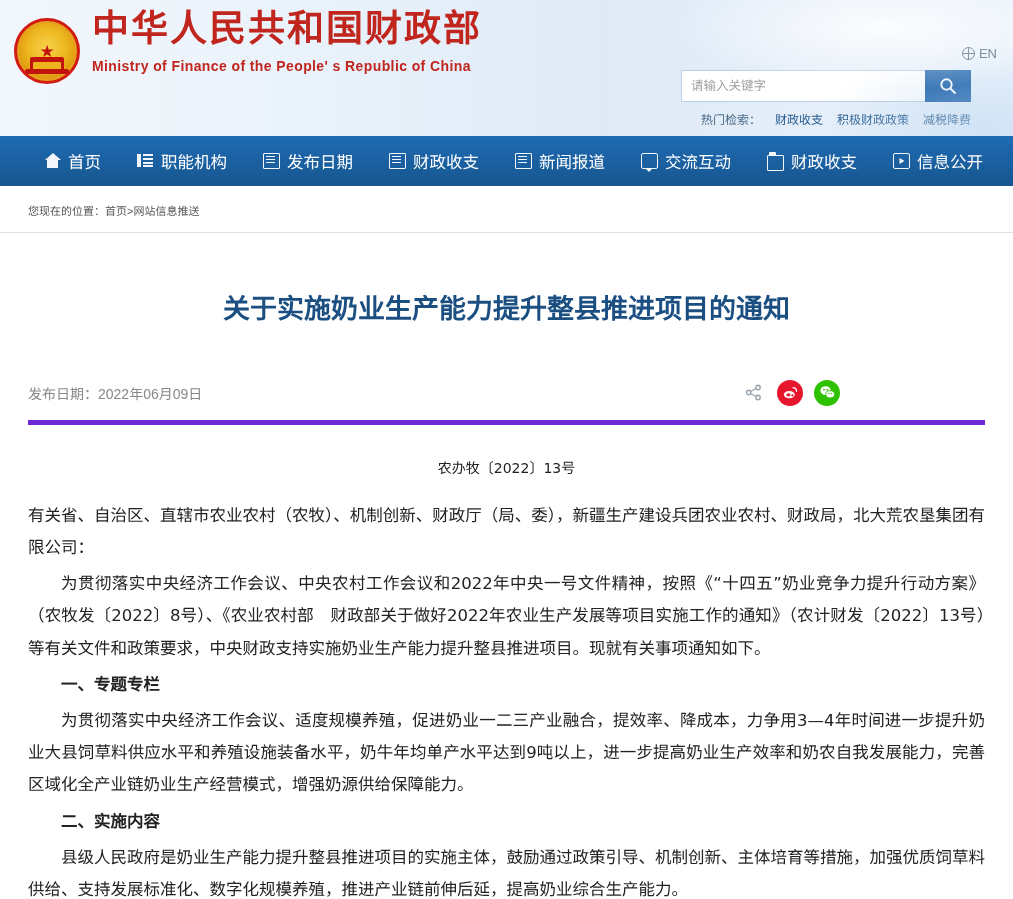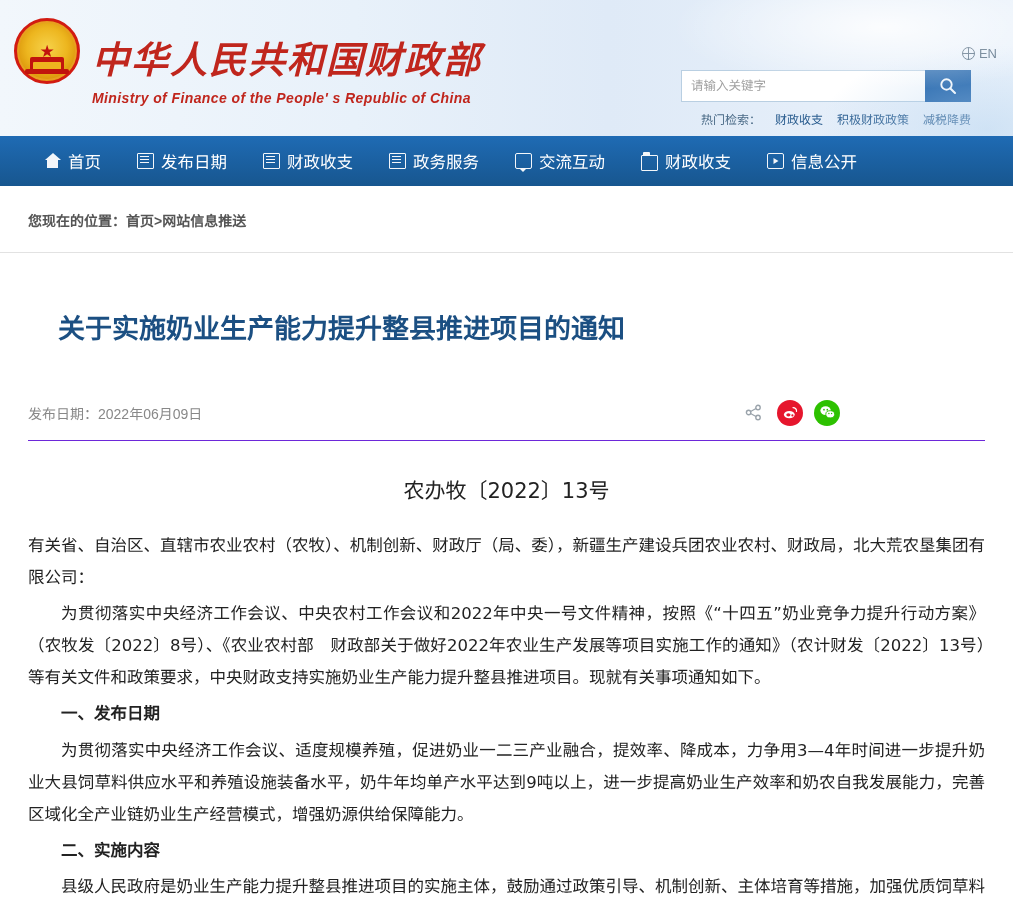--- a/index.html
+++ b/index.html
@@ -73,21 +73,21 @@
   .emblem .base {
     position: absolute;
     left: 50%; bottom: 7px;
     transform: translateX(-50%);
     width: 44px; height: 5px;
     background: #c1140d;
     border-radius: 2px;
   }
   .titleblock {
     position: absolute;
-    left: 92px; top: 40px; font-style: italic;
+    left: 92px; top: 8px;
   }
   .title-cn {
     font-size: 37px;
     font-weight: bold;
     color: #c0261d;
     letter-spacing: 2px;
     line-height: 1.15;
     font-family: "DejaVu Sans", "Liberation Sans", sans-serif;
   }
   .title-en {
@@ -266,49 +266,48 @@
     border-radius: 1px 1px 0 0;
   }
 
   
   .crumb-wrap {
     background: #ffffff;
     border-bottom: 1px solid #e2e2e2;
   }
   .crumb {
     width: 965px;
-    margin: 8px auto;
+    margin: 0 auto;
     padding: 16px 4px 14px 4px;
-    font-size: 14px;
+    font-size: 11px;
     color: #555;
-    font-weight: bold;
   }
   .crumb a { color: #555; text-decoration: none; cursor: pointer; }
 
   
   .article {
     width: 965px;
     margin: 0 auto;
     padding: 0 4px 40px 4px;
   }
   .art-title {
-    text-align: left;
+    text-align: center;
     font-size: 27px;
     font-weight: bold;
     color: #1b4f82;
     line-height: 1.5;
     padding: 38px 30px 8px 30px;
     font-family: "DejaVu Sans", "Liberation Sans", sans-serif;
   }
   .meta {
     display: flex;
     align-items: center;
     justify-content: space-between;
     padding: 24px 0 14px 0;
-    border-bottom: 1px solid #6d28d9;
+    border-bottom: 5px solid #6d28d9;
   }
   .meta-date {
     font-size: 14px;
     color: #888;
   }
   .share {
     display: flex;
     align-items: center;
     gap: 11px;
     padding-right: 145px;
@@ -329,21 +328,21 @@
   .body {
     padding-top: 22px;
     font-size: 16.5px;
     line-height: 1.95;
     color: #222;
     font-family: "DejaVu Sans", "Liberation Sans", sans-serif;
   }
   .docnum {
     text-align: center;
     margin: 8px 0 18px 0;
-    font-size: 21px;
+    font-size: 14px;
     color: #222;
   }
   .body p {
     margin: 0 0 4px 0;
     text-align: justify;
   }
   .indent { text-indent: 2em; }
   .sec-head {
     font-weight: bold;
     text-indent: 2em;
@@ -389,30 +388,34 @@
       <a>减税降费</a>
     </div>
   </div>
 
   <div class="nav">
     <div class="nav-item">
       <span class="ni ni-home"></span>
       <span>首页</span>
     </div>
     <div class="nav-item">
+      <span class="ni ni-grid"></span>
+      <span>职能机构</span>
+    </div>
+    <div class="nav-item">
       <span class="ni ni-doc"></span>
       <span>发布日期</span>
     </div>
     <div class="nav-item">
       <span class="ni ni-doc"></span>
       <span>财政收支</span>
     </div>
     <div class="nav-item">
       <span class="ni ni-doc"></span>
-      <span>政务服务</span>
+      <span>新闻报道</span>
     </div>
     <div class="nav-item">
       <span class="ni ni-chat"></span>
       <span>交流互动</span>
     </div>
     <div class="nav-item">
       <span class="ni ni-folder"></span>
       <span>财政收支</span>
     </div>
     <div class="nav-item">
@@ -462,20 +465,20 @@
             <circle cx="12.6" cy="9.5" r="0.7" fill="#2dc100"></circle>
           </svg>
         </span>
       </div>
     </div>
 
     <div class="body">
       <div class="docnum">农办牧〔2022〕13号</div>
       <p>有关省、自治区、直辖市农业农村（农牧）、机制创新、财政厅（局、委），新疆生产建设兵团农业农村、财政局，北大荒农垦集团有限公司：</p>
       <p class="indent">为贯彻落实中央经济工作会议、中央农村工作会议和2022年中央一号文件精神，按照《“十四五”奶业竞争力提升行动方案》（农牧发〔2022〕8号）、《农业农村部　财政部关于做好2022年农业生产发展等项目实施工作的通知》（农计财发〔2022〕13号）等有关文件和政策要求，中央财政支持实施奶业生产能力提升整县推进项目。现就有关事项通知如下。</p>
-      <p class="sec-head">一、发布日期</p>
+      <p class="sec-head">一、专题专栏</p>
       <p class="indent">为贯彻落实中央经济工作会议、适度规模养殖，促进奶业一二三产业融合，提效率、降成本，力争用3—4年时间进一步提升奶业大县饲草料供应水平和养殖设施装备水平，奶牛年均单产水平达到9吨以上，进一步提高奶业生产效率和奶农自我发展能力，完善区域化全产业链奶业生产经营模式，增强奶源供给保障能力。</p>
       <p class="sec-head">二、实施内容</p>
       <p class="indent">县级人民政府是奶业生产能力提升整县推进项目的实施主体，鼓励通过政策引导、机制创新、主体培育等措施，加强优质饲草料供给、支持发展标准化、数字化规模养殖，推进产业链前伸后延，提高奶业综合生产能力。</p>
     </div>
   </div>
 
 </div>
 
 </body></html>

